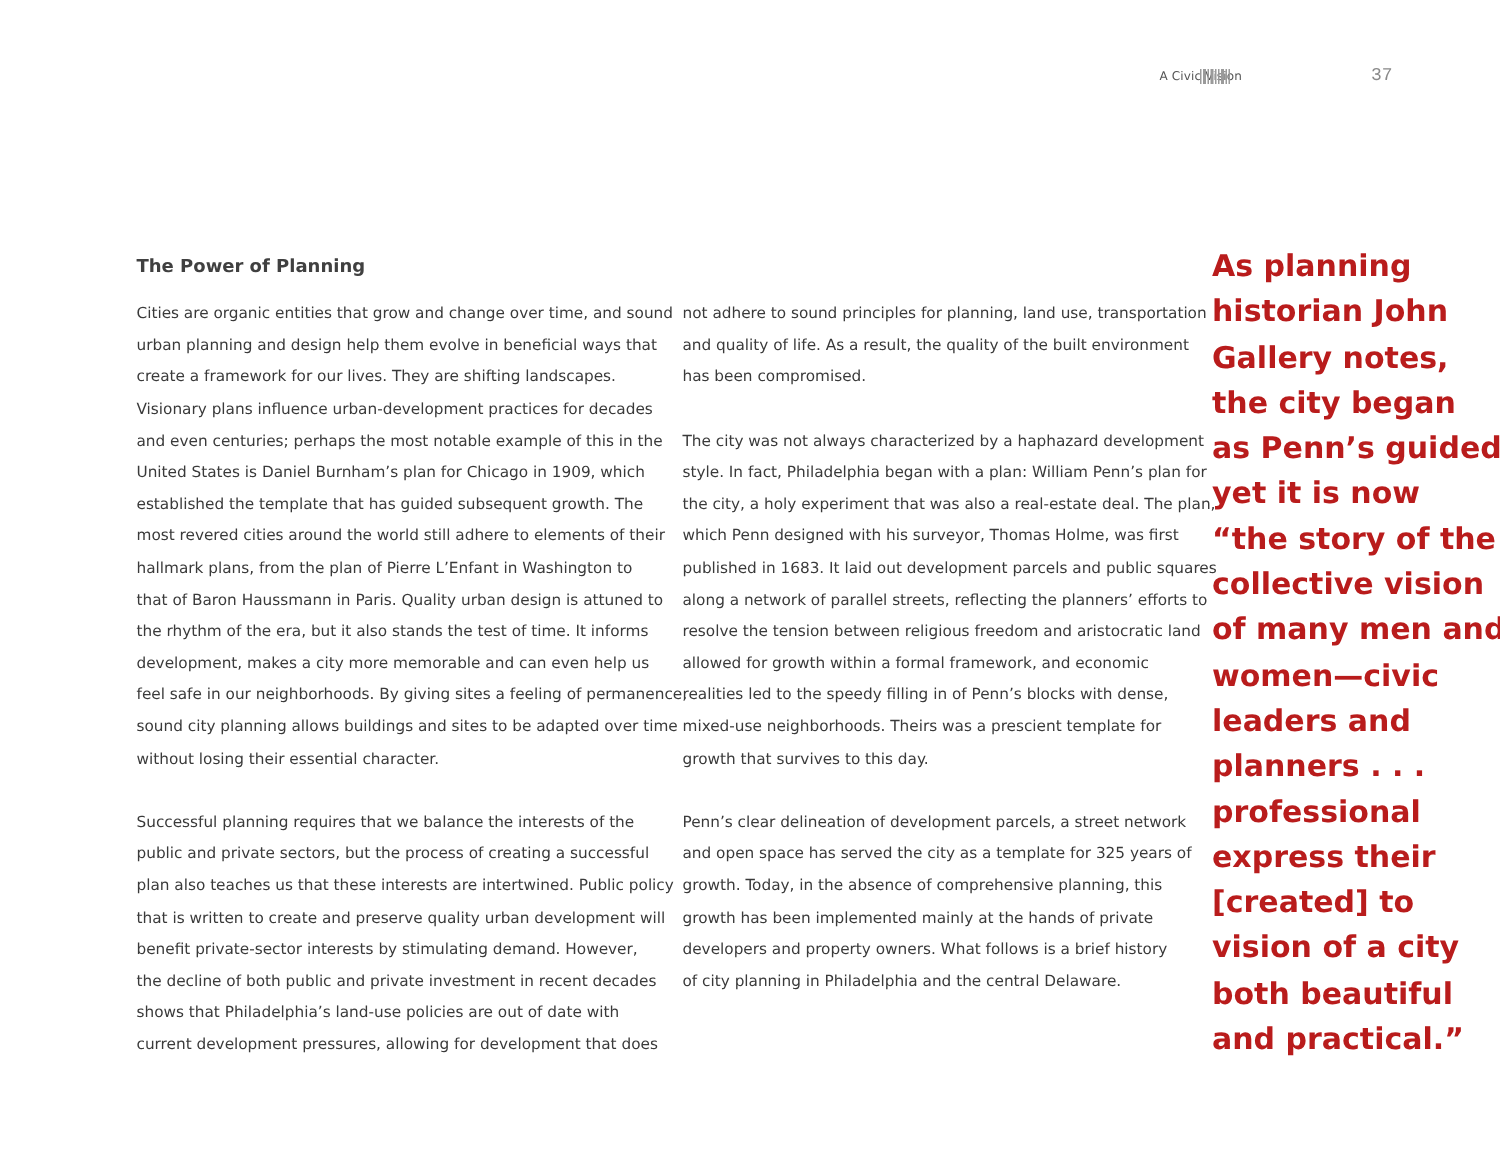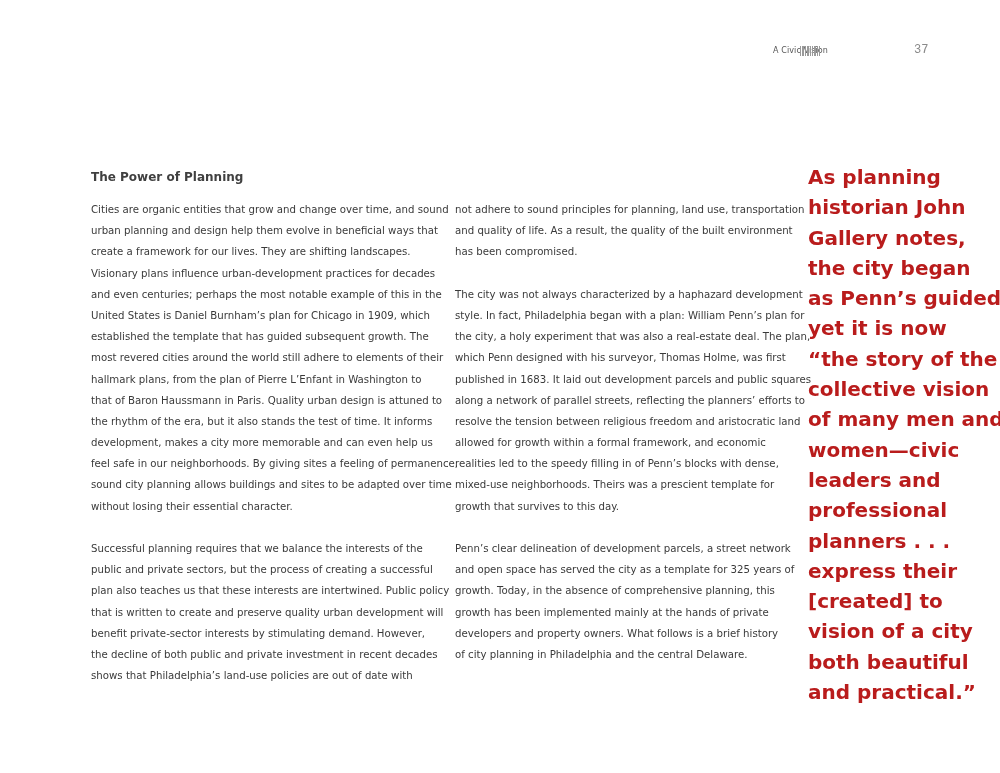--- a/index.html
+++ b/index.html
@@ -138,20 +138,21 @@
   </div>
   <span class="gap"></span>
   <div>
     <span class="line">Successful planning requires that we balance the interests of the</span>
     <span class="line">public and private sectors, but the process of creating a successful</span>
     <span class="line">plan also teaches us that these interests are intertwined. Public policy</span>
     <span class="line">that is written to create and preserve quality urban development will</span>
     <span class="line">benefit private-sector interests by stimulating demand. However,</span>
     <span class="line">the decline of both public and private investment in recent decades</span>
     <span class="line">shows that Philadelphia’s land-use policies are out of date with</span>
+    <span class="line">current development pressures, allowing for development that does</span>
   </div>
 </div>
 
 <div class="column col-mid">
   <div>
     <span class="line">not adhere to sound principles for planning, land use, transportation</span>
     <span class="line">and quality of life. As a result, the quality of the built environment</span>
     <span class="line">has been compromised.</span>
   </div>
   <span class="gap"></span>
@@ -184,20 +185,20 @@
   <span class="line">historian John</span>
   <span class="line">Gallery notes,</span>
   <span class="line">the city began</span>
   <span class="line">as Penn’s guided,</span>
   <span class="line">yet it is now</span>
   <span class="line">“the story of the</span>
   <span class="line">collective vision</span>
   <span class="line">of many men and</span>
   <span class="line">women—civic</span>
   <span class="line">leaders and</span>
+  <span class="line">planners . . .</span>
   <span class="line">professional</span>
-  <span class="line">planners . . .</span>
   <span class="line">express their</span>
   <span class="line">[created] to</span>
   <span class="line">vision of a city</span>
   <span class="line">both beautiful</span>
   <span class="line">and practical.”</span>
 </blockquote>
 
 </body></html>

